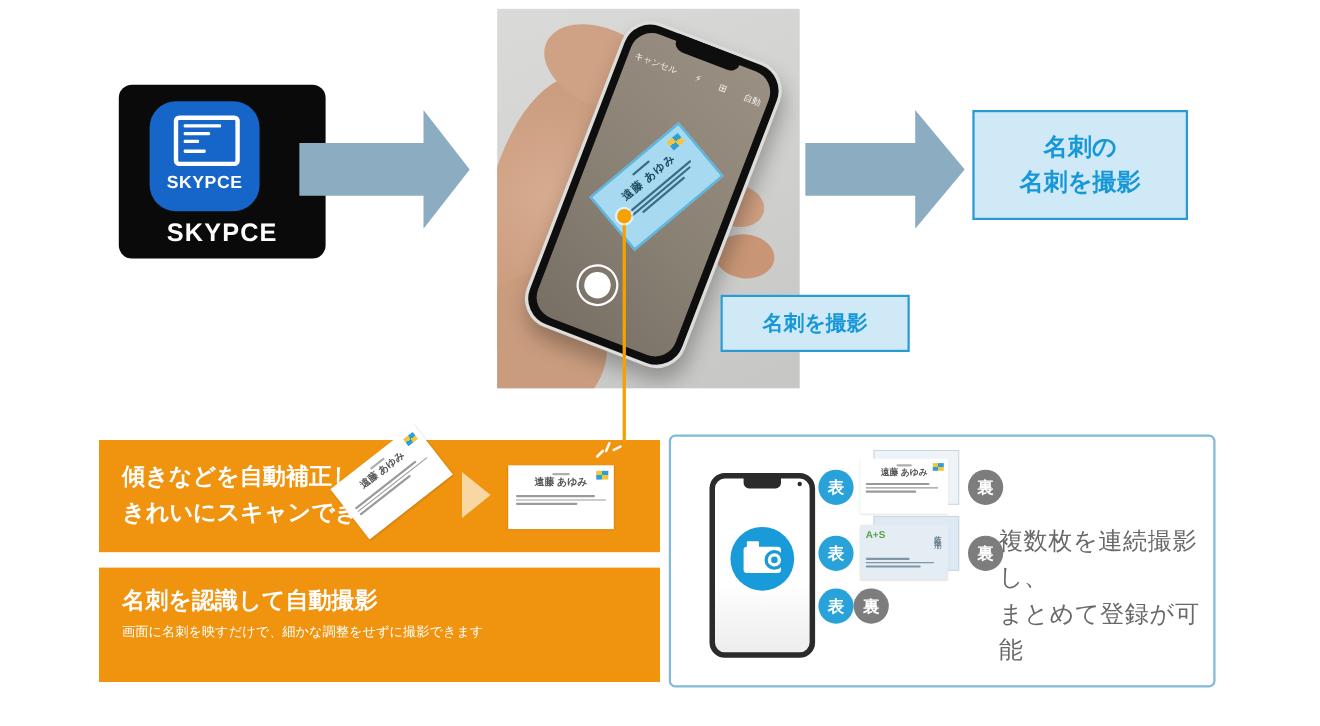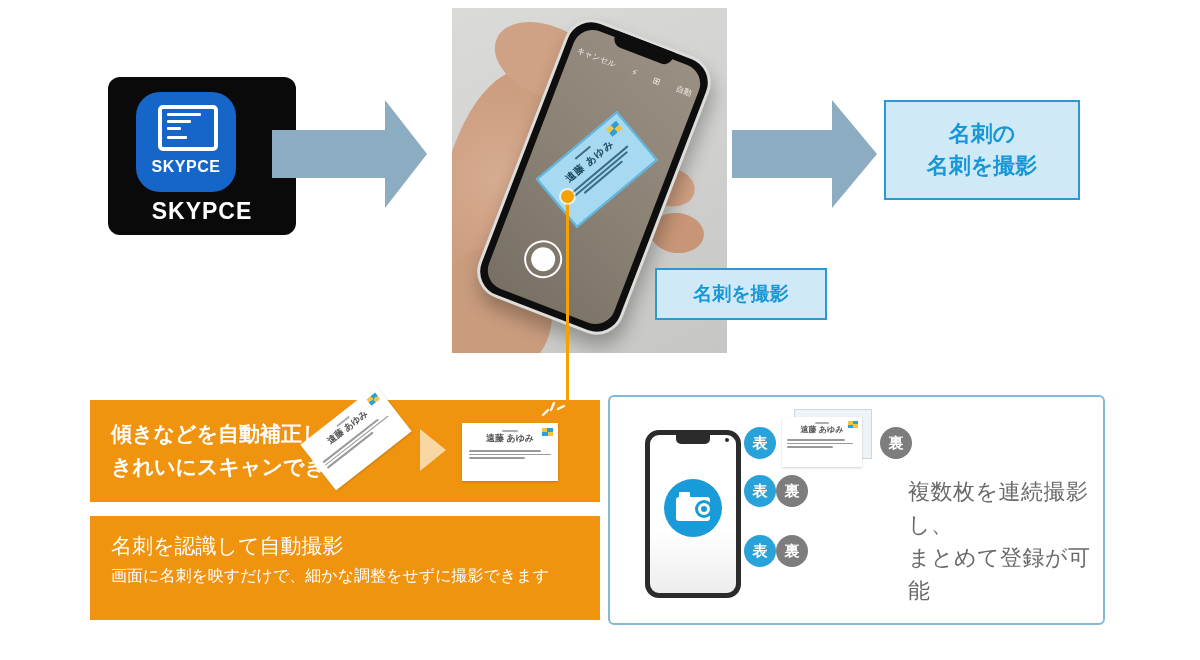--- a/index.html
+++ b/index.html
@@ -47,22 +47,22 @@
 
   
   .connector-line{left:566px;top:197px;width:3px;height:205px;background:#f5a100;z-index:5;}
   .connector-dot{left:561px;top:190px;width:13px;height:13px;background:#f5a100;border-radius:50%;z-index:5;box-shadow:0 0 0 2px rgba(255,255,255,.65);}
 
   
   .obox{background:#f0930e;color:#fff;box-sizing:border-box;}
   .obox1{left:90px;top:400px;width:510px;height:102px;}
   .obox1 .txt{position:absolute;left:21px;top:18px;font-size:21px;font-weight:bold;line-height:1.55;}
   .obox2{left:90px;top:516px;width:510px;height:104px;}
-  .obox2 .title{position:absolute;left:21px;top:16px;font-size:21px;font-weight:normal;}
-  .obox2 .desc{position:absolute;left:21px;top:50px;font-size:16px;}
+  .obox2 .title{position:absolute;left:21px;top:16px;font-size:21px;font-weight:bold;}
+  .obox2 .desc{position:absolute;left:21px;top:50px;font-size:12px;}
 
   
   .bcard{background:#fff;box-sizing:border-box;box-shadow:0 1px 2px rgba(0,0,0,.18);}
   .bcard .ttl{height:2px;background:#aeaeae;margin:0 auto;border-radius:1px;}
   .bcard .nm{text-align:center;font-weight:bold;color:#555;}
   .bcard .ln{height:1.5px;background:#9a9a9a;border-radius:1px;}
   .checker{background:conic-gradient(#2f9fd8 0 25%,#f2c53d 0 50%,#2f9fd8 0 75%,#f2c53d 0);}
 
   .tilt-card{left:308px;top:409px;width:96px;height:58px;transform:rotate(-38deg);padding:5px 7px;}
   .feat-arrow{left:420px;top:429px;width:0;height:0;border-left:26px solid #f8d7a2;border-top:21px solid transparent;border-bottom:21px solid transparent;}
@@ -220,20 +220,30 @@
           <div class="ln" style="width:58px;margin-top:4px;"></div>
           <div class="ln" style="width:66px;margin-top:2px;"></div>
           <div class="ln" style="width:46px;margin-top:2px;"></div>
         </div>
       </div>
       <div class="badge badge-back">裏</div>
     </div>
 
     <div class="stackrow" style="left:134px;top:78px;">
       <div class="badge badge-front">表</div>
+      <div class="stack">
+        <div class="backcard" style="background:#ddeaf4;"></div>
+        <div class="bcard frontcard fc2">
+          <div class="aps">A+S</div>
+          <div class="vert-name">佐藤 翔平</div>
+          <div class="ln" style="width:40px;margin-top:16px;background:#7d97a8;"></div>
+          <div class="ln" style="width:62px;margin-top:2px;background:#7d97a8;"></div>
+          <div class="ln" style="width:50px;margin-top:2px;background:#7d97a8;"></div>
+        </div>
+      </div>
       <div class="badge badge-back">裏</div>
     </div>
 
     <div class="stackrow" style="left:134px;top:138px;">
       <div class="badge badge-front">表</div>
       <div class="badge badge-back">裏</div>
     </div>
 
     <div class="caption">
       <span>複数枚を連続撮影し、</span><br>

